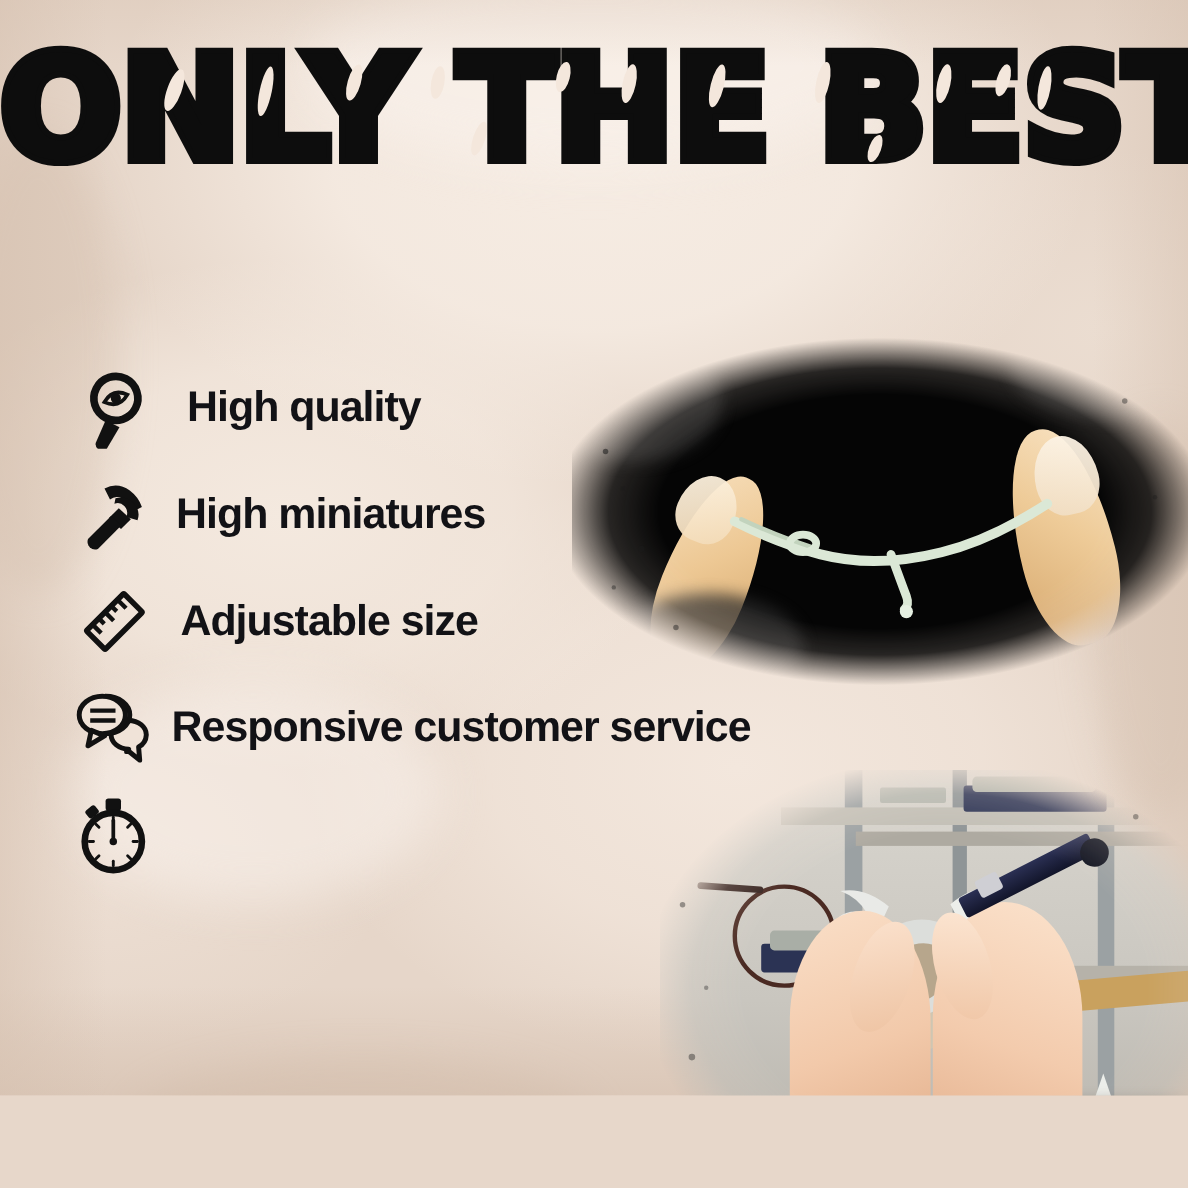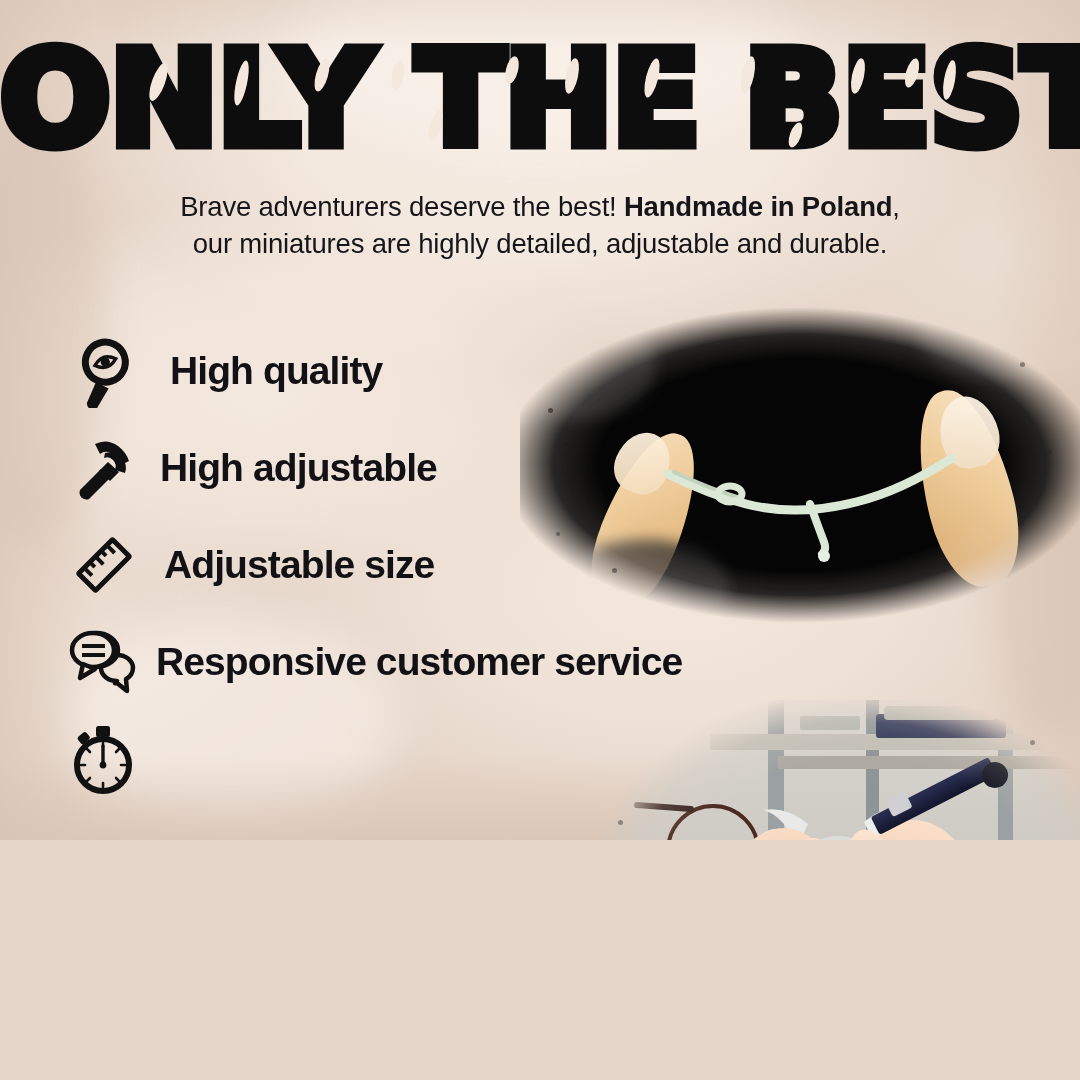--- a/index.html
+++ b/index.html
@@ -1,21 +1,21 @@
 <!DOCTYPE html>
 <html><head>
 <meta charset="utf-8">
 <style>
   html,body{margin:0;padding:0;}
   body{
     width:1080px;height:1080px;overflow:hidden;
     font-family:"Liberation Sans", sans-serif;
     background:#e7d7ca;
   }
-  #stage{position:relative;width:1080px;height:840px;overflow:hidden;}
+  #stage{position:relative;width:1080px;height:996px;overflow:hidden;}
 
   
   .bg-base{position:absolute;inset:0;background:#e6d6c9;}
   .bg-wash{position:absolute;inset:0;
     background:
       radial-gradient(58% 42% at 50% 14%, #f6ece3 0%, rgba(246,236,227,0.85) 38%, rgba(246,236,227,0) 72%),
       radial-gradient(42% 30% at 24% 47%, #f4e9df 0%, rgba(244,233,223,0.7) 45%, rgba(244,233,223,0) 78%),
       radial-gradient(46% 34% at 62% 70%, #f3e7dd 0%, rgba(243,231,221,0.65) 45%, rgba(243,231,221,0) 80%),
       radial-gradient(34% 24% at 8% 78%, rgba(243,231,221,0.55) 0%, rgba(243,231,221,0) 75%),
       radial-gradient(30% 22% at 93% 30%, rgba(240,228,217,0.5) 0%, rgba(240,228,217,0) 75%);
@@ -131,26 +131,20 @@
     <div class="gloss" style="left:506px;top:56px;width:12px;height:28px;transform:rotate(14deg);"></div>
     <div class="gloss" style="left:566px;top:58px;width:12px;height:36px;transform:rotate(12deg);"></div>
     <div class="gloss" style="left:646px;top:58px;width:12px;height:40px;transform:rotate(14deg);"></div>
     <div class="gloss" style="left:742px;top:56px;width:12px;height:38px;transform:rotate(12deg);"></div>
     <div class="gloss" style="left:790px;top:122px;width:11px;height:26px;transform:rotate(20deg);"></div>
     <div class="gloss" style="left:852px;top:58px;width:12px;height:36px;transform:rotate(12deg);"></div>
     <div class="gloss" style="left:906px;top:58px;width:12px;height:30px;transform:rotate(16deg);"></div>
     <div class="gloss" style="left:944px;top:60px;width:11px;height:40px;transform:rotate(10deg);"></div>
   </div>
 
-  <div class="subtitle">
-    <div>
-      <span>Brave adventurers deserve the best! </span><b>Handmade in Poland</b><span>,</span>
-    </div>
-    <div>our miniatures are highly detailed, adjustable and durable.</div>
-  </div>
 
   <div class="features">
 
     <div class="feature f1">
       <span class="ficon">
         <svg width="74" height="74" viewBox="0 0 74 74">
           <g transform="rotate(-18 37 37)">
             <circle cx="41" cy="29" r="20" fill="none" stroke="#111" stroke-width="7"></circle>
             <path d="M26 45 L11 62 a6 6 0 0 0 8 8 L36 55 Z" fill="#111"></path>
             <path d="M30 29 q11 -10 22 0 q-11 10 -22 0 Z" fill="none" stroke="#111" stroke-width="3.4"></path>
@@ -163,21 +157,21 @@
 
     <div class="feature f2">
       <span class="ficon">
         <svg width="74" height="74" viewBox="0 0 74 74">
           <path d="M28 13 q12 -6 23 2 q8 6 11 15 l-8 4 q-4 -9 -10 -12 q-6 -3 -11 1 Z" fill="#111"></path>
           <path d="M38 22 q10 -3 17 5 q6 7 3 15 l-10 -3 q2 -6 -2 -10 q-4 -4 -9 -2 Z" fill="#111"></path>
           <path d="M41 31 l11 10 -9 9 -11 -10 Z" fill="#111"></path>
           <path d="M34 38 L13 59 a7 7 0 0 0 9 9 L43 47 Z" fill="#111"></path>
         </svg>
       </span>
-      <span class="flabel">High adjustable</span>
+      <span class="flabel">High miniatures</span>
     </div>
 
     <div class="feature f3">
       <span class="ficon">
         <svg width="74" height="74" viewBox="0 0 74 74">
           <g transform="rotate(-45 37 37)">
             <rect x="13" y="25" width="48" height="24" fill="none" stroke="#111" stroke-width="5" rx="1"></rect>
             <g stroke="#111" stroke-width="4" stroke-linecap="butt">
               <line x1="21" y1="25" x2="21" y2="36"></line>
               <line x1="29" y1="25" x2="29" y2="32"></line>

